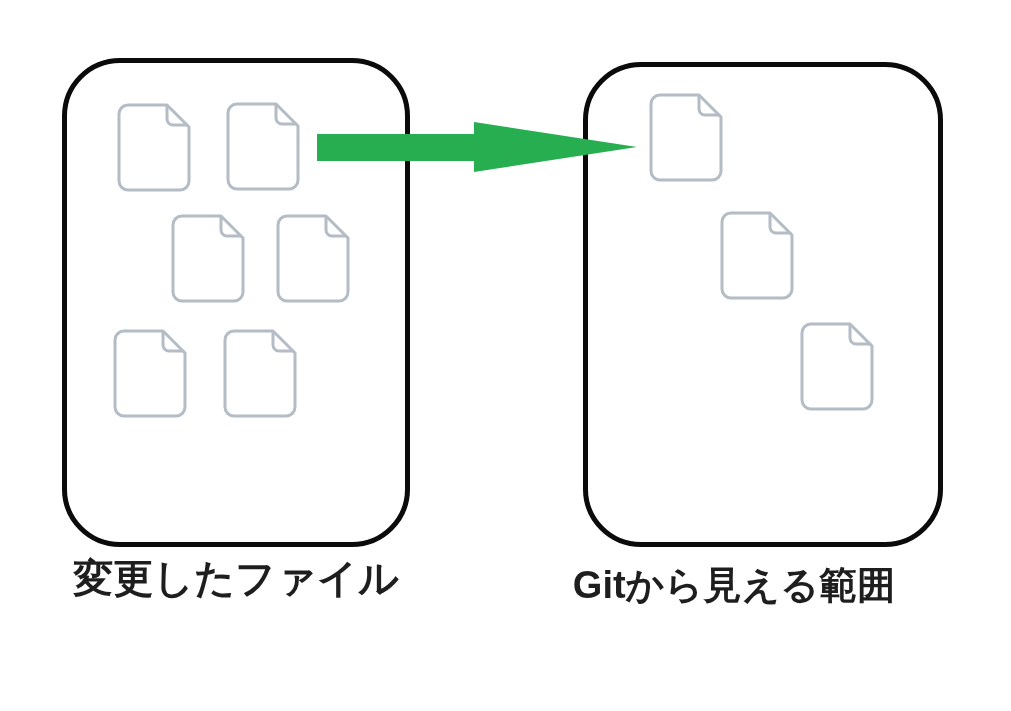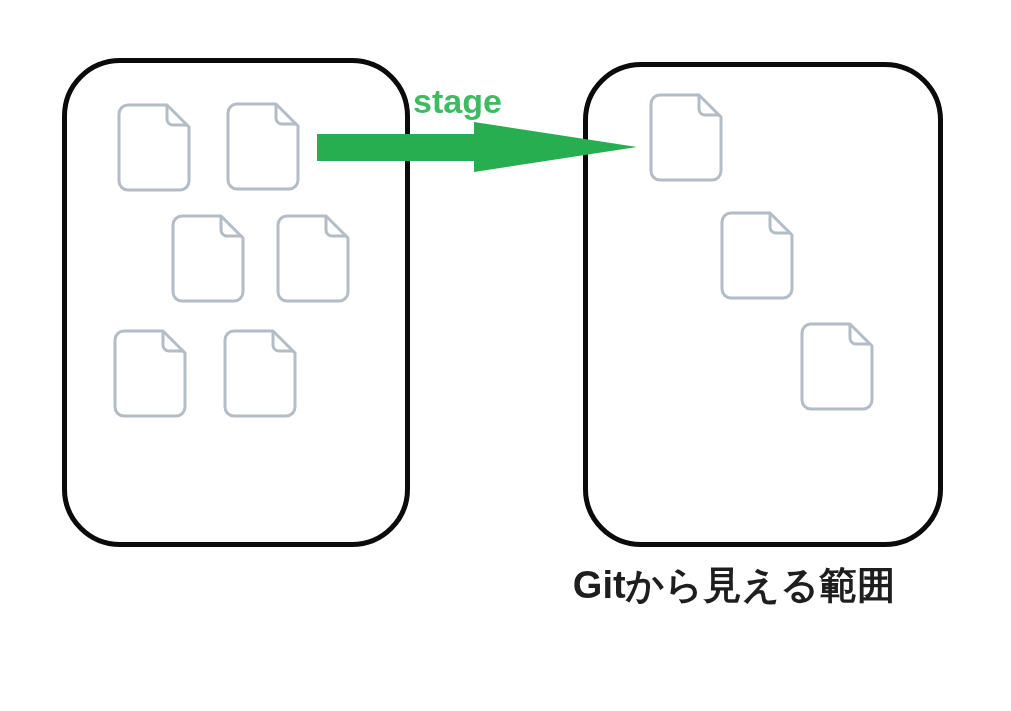--- a/index.html
+++ b/index.html
@@ -155,18 +155,18 @@
       <path class="file-fold" d="M51 4 V17 A6 6 0 0 0 57 23 H71"></path>
     </svg>
   </div>
     </div>
 
   <svg id="stage-arrow" viewBox="0 0 320 52" aria-hidden="true">
     <rect class="arrow-shape" x="0" y="13" width="165" height="27"></rect>
     <polygon class="arrow-shape" points="157,1 157,51 320,26"></polygon>
   </svg>
 
-  <div id="stage-label">stage</div>
 
+  <div id="left-caption" class="caption">変更したファイル</div>
 
   <div id="right-caption" class="caption">Gitから見える範囲</div>
 
 </div>
 
 </body></html>

